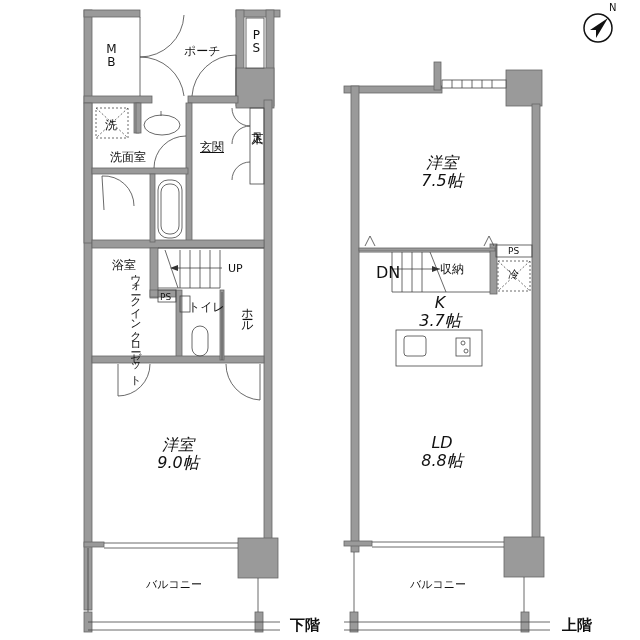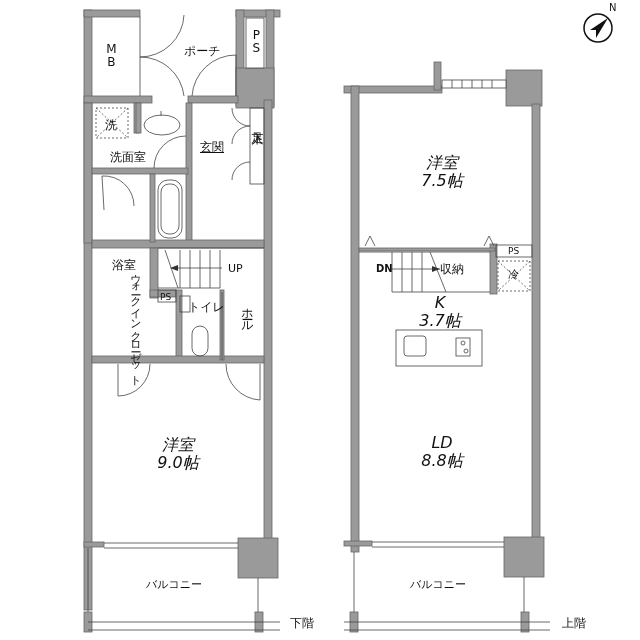--- a/index.html
+++ b/index.html
@@ -2,21 +2,21 @@
 <html><head>
 <meta charset="utf-8">
 <style>
   html,body{margin:0;padding:0;background:#fff;}
   body{width:640px;height:640px;position:relative;overflow:hidden;font-family:"DejaVu Sans","Liberation Sans",sans-serif;color:#111;}
   svg{position:absolute;left:0;top:0;}
   .lbl{position:absolute;font-size:12px;line-height:1.2;color:#111;white-space:nowrap;}
   .big{font-size:16px;text-align:center;line-height:1.15;font-style:italic;}
   .small{font-size:9px;}
   .vert{writing-mode:vertical-rl;text-orientation:upright;font-size:12px;letter-spacing:-1px;}
-  .floor{font-size:12px;}
+  .floor{font-size:15px;font-weight:bold;}
 </style>
 </head>
 <body>
 
 <svg width="640" height="640" viewBox="0 0 640 640">
   <g fill="#9a9a9a" stroke="#666" stroke-width="0.8">
 
     <rect x="84" y="10" width="8" height="600"></rect>
     <rect x="84" y="10" width="56" height="7"></rect>
     <rect x="236" y="10" width="44" height="7"></rect>
@@ -183,21 +183,21 @@
   <div>洋室</div>
   <div>9.0帖</div>
 </div>
 <span class="lbl" style="left:146px;top:578px;font-size:11px;">バルコニー</span>
 <span class="lbl floor" style="left:290px;top:616px;">下階</span>
 
 <div class="lbl big" style="left:412px;top:154px;width:60px;">
   <div>洋室</div>
   <div>7.5帖</div>
 </div>
-<span class="lbl" style="left:376px;top:263px;font-size:10px;font-weight:bold;">DN</span>
+<span class="lbl" style="left:376px;top:263px;font-size:16px;">DN</span>
 <span class="lbl" style="left:440px;top:262px;">収納</span>
 <span class="lbl small" style="left:508px;top:246px;">PS</span>
 <span class="lbl" style="left:508px;top:268px;font-size:11px;">冷</span>
 <div class="lbl big" style="left:410px;top:294px;width:60px;">
   <div>K</div>
   <div>3.7帖</div>
 </div>
 <div class="lbl big" style="left:412px;top:434px;width:60px;">
   <div>LD</div>
   <div>8.8帖</div>

